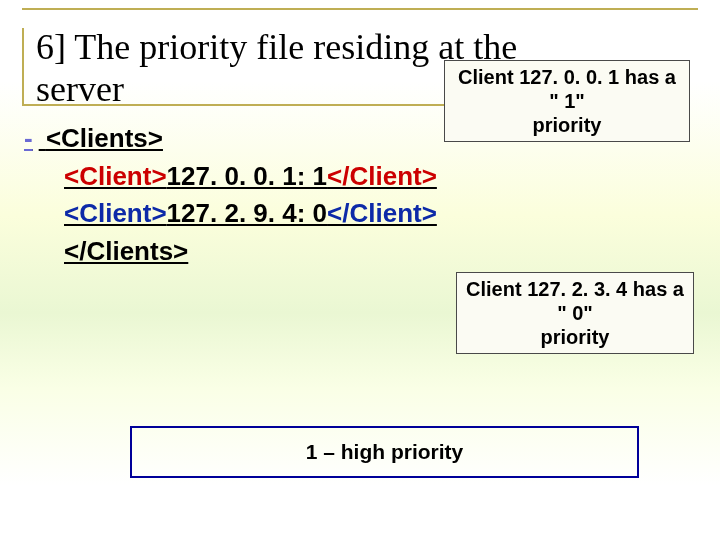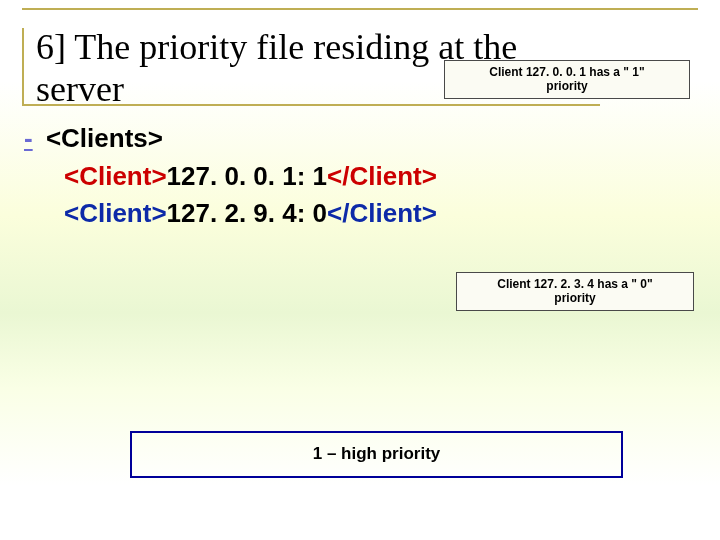--- a/index.html
+++ b/index.html
@@ -49,37 +49,38 @@
     line-height: 1.18;
     padding-left: 6px;
   }
 
   .callout {
     position: absolute;
     border: 1.5px solid #494949;
     background: #fbfbf3;
     font-family: Arial, sans-serif;
     font-weight: bold;
-    font-size: 12px;
+    font-size: 20px;
     text-align: center;
     padding: 4px 8px;
     line-height: 1.2;
   }
   .callout1 { top: 60px; right: 30px; width: 228px; }
   .callout2 { top: 272px; right: 26px; width: 220px; }
 
   .xml-block {
     position: absolute;
     top: 120px;
     left: 24px;
     font-family: Arial, Helvetica, sans-serif;
     font-weight: bold;
     font-size: 26px;
     line-height: 1.45;
     color: #000;
+    text-decoration: underline;
   }
   .dash {
     color: #6a6ad4;
     text-decoration: underline;
     margin-right: 6px;
     font-weight: bold;
   }
   .red { color: #cc0000; }
   .blue { color: #0d2aa8; }
   .xml-line { white-space: nowrap; }
@@ -87,23 +88,23 @@
 
   .legend {
     position: absolute;
     left: 130px;
     bottom: 62px;
     width: 465px;
     border: 2.5px solid #000099;
     background: transparent;
     font-family: Arial, sans-serif;
     font-weight: bold;
-    font-size: 17px;
+    font-size: 21px;
     text-align: center;
-    padding: 10px 12px;
+    padding: 10px 20px;
     line-height: 1.35;
   }
 </style>
 </head>
 <body>
 
 <div class="slide">
 
   <div class="title-border-top"></div>
   <div class="title-border-left-short"></div>
@@ -126,20 +127,23 @@
     <div class="xml-line">
       <span class="dash">-</span>
       <span>&lt;Clients&gt;</span>
     </div>
     <div class="xml-line indent">
       <span class="red">&lt;Client&gt;</span><span>127. 0. 0. 1: 1</span><span class="red">&lt;/Client&gt;</span>
     </div>
     <div class="xml-line indent">
       <span class="blue">&lt;Client&gt;</span><span>127. 2. 9. 4: 0</span><span class="blue">&lt;/Client&gt;</span>
     </div>
+    <div class="xml-line indent">
+      <span>&lt;/Clients&gt;</span>
+    </div>
   </div>
 
   <div class="callout callout2">
     <span>Client 127. 2. 3. 4 has a " 0"</span><br>
     <span>priority</span>
   </div>
 
   <div class="legend">
     <div>1 – high priority</div>
   </div>

